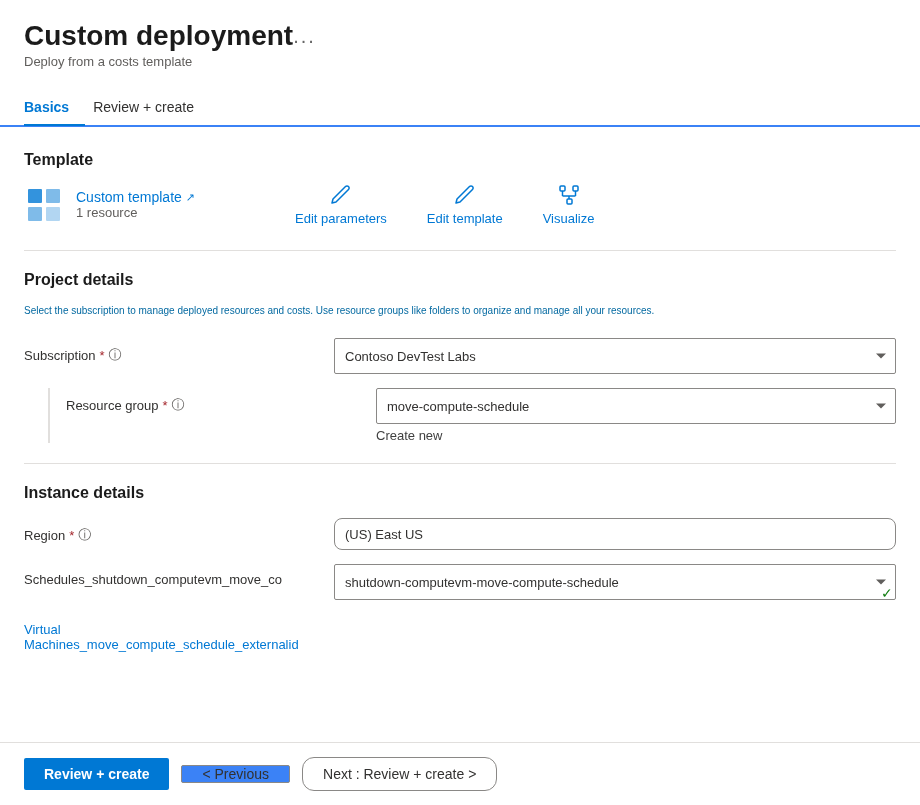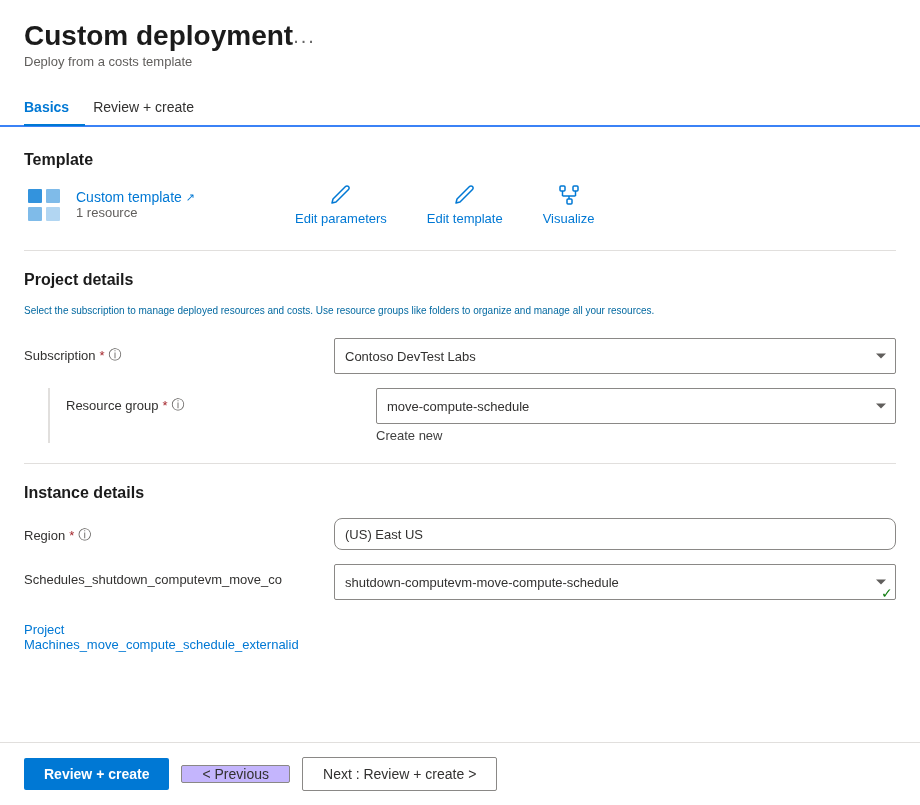--- a/index.html
+++ b/index.html
@@ -258,34 +258,34 @@
       background: #0078d4;
       color: #fff;
       border: none;
       padding: 8px 20px;
       border-radius: 2px;
       font-size: 14px;
       cursor: pointer;
       font-weight: 600;
     }
     .btn-secondary {
-      background: #c4b5fd;
+      background: #3b82f6;
       color: #323130;
       border: 1px solid #8a8886;
       padding: 0 20px;
       border-radius: 2px;
       font-size: 14px;
       cursor: pointer;
     }
     .btn-outline {
       background: #fff;
       color: #323130;
       border: 1px solid #8a8886;
       padding: 8px 20px;
-      border-radius: 2px;
+      border-radius: 12px;
       font-size: 14px;
       cursor: pointer;
     }
     .divider {
       border: none;
       border-top: 1px solid #e1dfdd;
       margin: 20px 0;
     }
     .external-icon {
       font-size: 11px;
@@ -433,21 +433,21 @@
           <select style="padding-right: 30px;">
             <option>shutdown-computevm-move-compute-schedule</option>
           </select>
         </div>
       </div>
     </div>
 
     <div class="form-row">
       <div class="form-label">
         <span>
-          <span class="label-blue">Project</span><br>
+          <span class="label-blue">Virtual</span><br>
           <span class="label-blue">Machines_move_compute_schedule_externalid</span>
         </span>
       </div>
     </div>
 
   </div>
 
 </div>
 
 <div class="footer">

